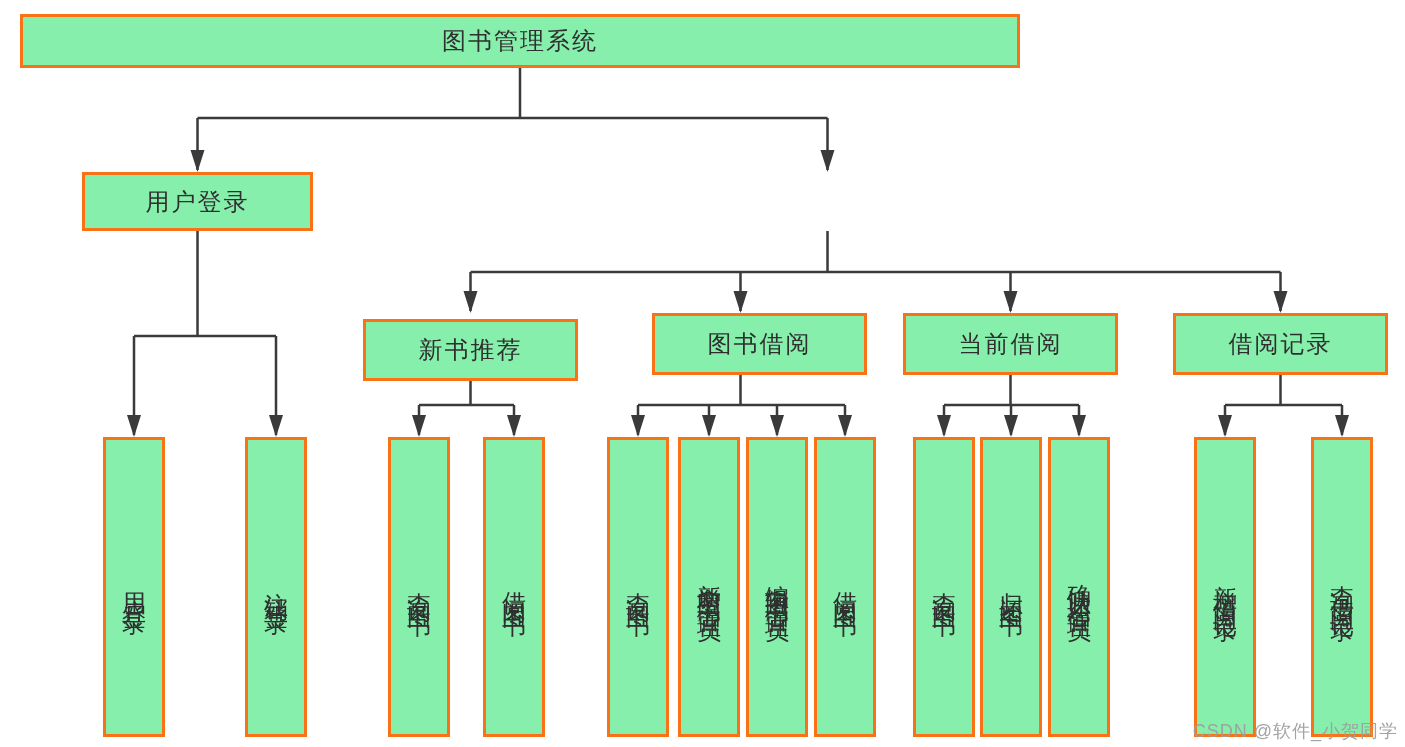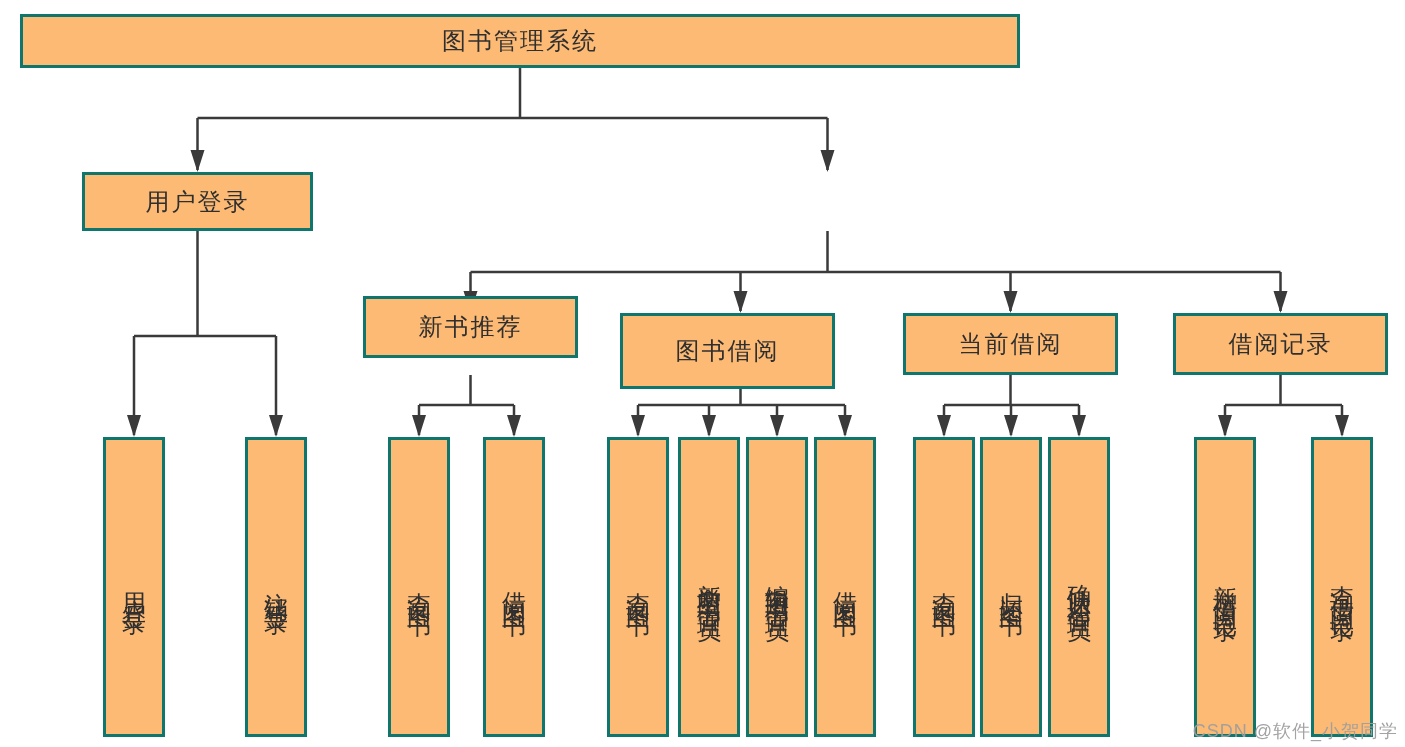--- a/index.html
+++ b/index.html
@@ -5,22 +5,22 @@
 <style>
   html,body { margin:0; padding:0; background:#ffffff; }
   .canvas {
     position:relative; width:1405px; height:747px; background:#ffffff;
     font-family:"Liberation Sans", sans-serif; overflow:hidden;
   }
   svg.wires { position:absolute; left:0; top:0; width:1405px; height:747px; }
   svg.wires path.line { stroke:#3a3a3a; stroke-width:2.5; fill:none; }
   svg.wires path.arrow { fill:#3a3a3a; stroke:none; }
   .box {
-    position:absolute; box-sizing:border-box; border:3px solid #0f766e;
-    background:#fdba74; display:flex; align-items:center; justify-content:center;
+    position:absolute; box-sizing:border-box; border:3px solid #f97316;
+    background:#86efac; display:flex; align-items:center; justify-content:center;
     color:#2f2f2f;
   }
   .box .label { font-size:24px; letter-spacing:2px; white-space:nowrap; }
   .leaf .label {
     writing-mode:vertical-rl; text-orientation:mixed;
     font-size:24px; letter-spacing:7px; line-height:1;
   }
   .leaf.long .label { letter-spacing:5px; }
   .watermark {
     position:absolute; top:719px; right:7px; z-index:5;
@@ -63,24 +63,24 @@
   </svg>
 
   <div class="box" style="left:20px; top:14px; width:1000px; height:54px;">
     <span class="label">图书管理系统</span>
   </div>
 
   <div class="box" style="left:82px; top:172px; width:231px; height:59px;">
     <span class="label">用户登录</span>
   </div>
 
-  <div class="box" style="left:363px; top:296px; width:215px; height:62px;">
+  <div class="box" style="left:363px; top:319px; width:215px; height:62px;">
     <span class="label">新书推荐</span>
   </div>
-  <div class="box" style="left:620px; top:313px; width:215px; height:76px;font-family:Liberation Serif, serif;">
+  <div class="box" style="left:652px; top:313px; width:215px; height:62px;font-family:Liberation Serif, serif;">
     <span class="label">图书借阅</span>
   </div>
   <div class="box" style="left:903px; top:313px; width:215px; height:62px;text-align:right;">
     <span class="label">当前借阅</span>
   </div>
   <div class="box" style="left:1173px; top:313px; width:215px; height:62px;">
     <span class="label">借阅记录</span>
   </div>
 
   <div class="box leaf" style="left:103px; top:437px; width:62px; height:300px;">

